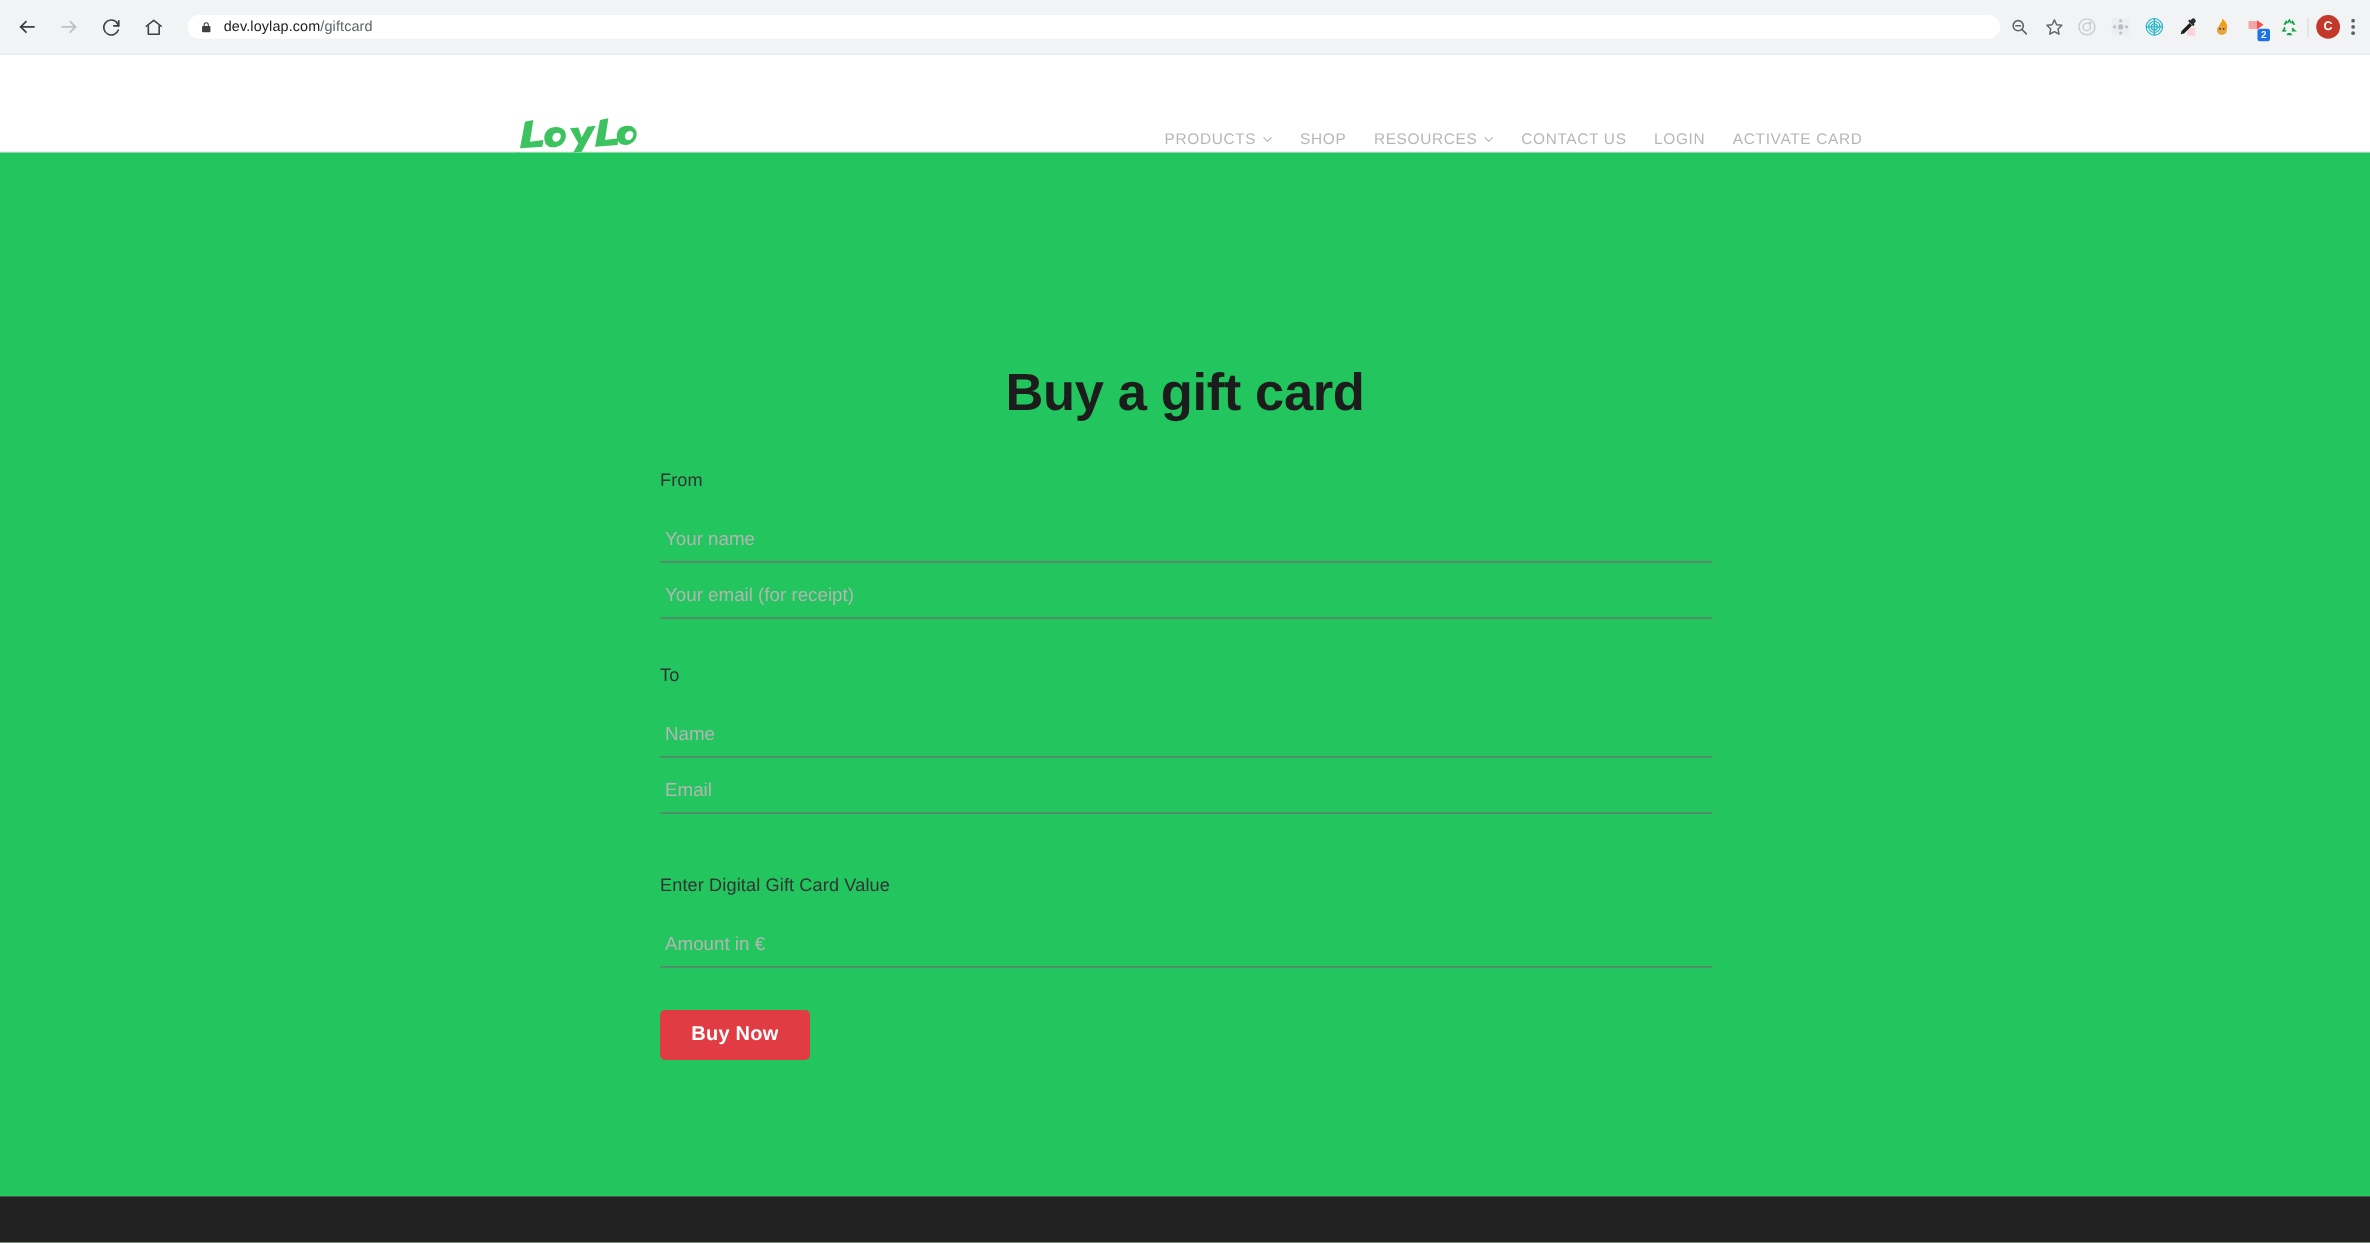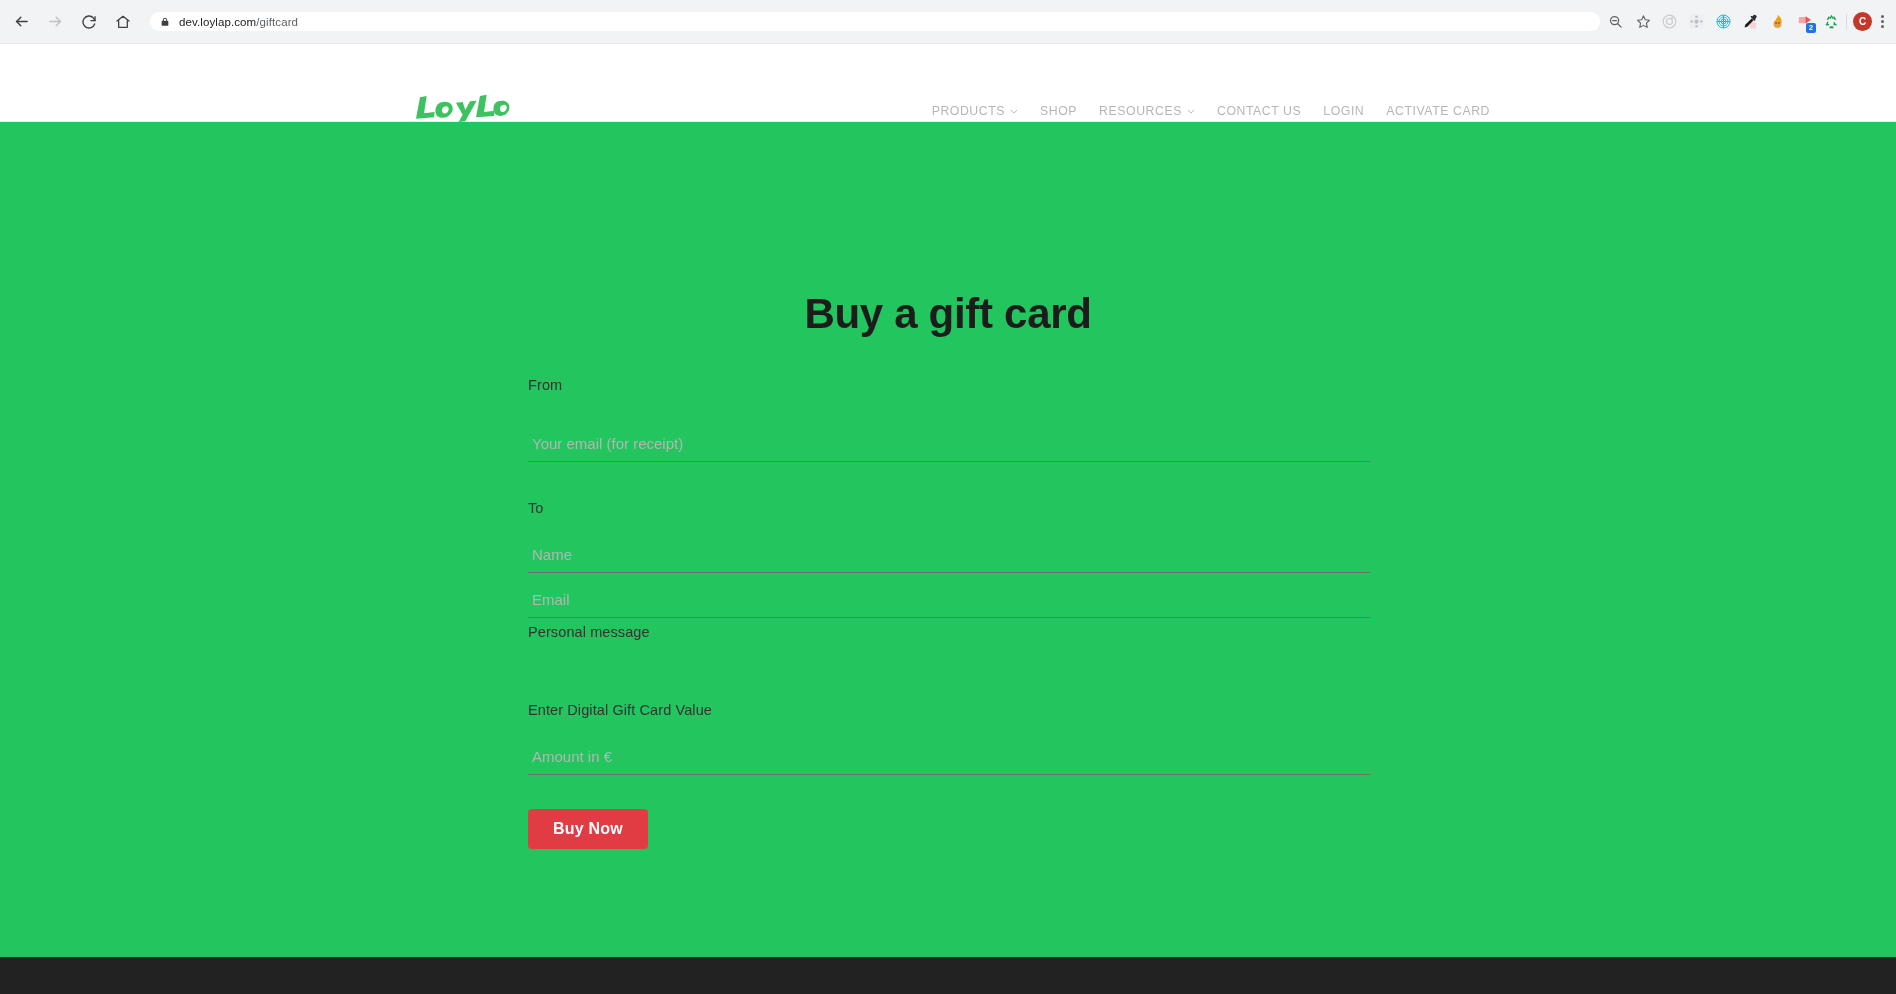--- a/index.html
+++ b/index.html
@@ -401,38 +401,38 @@
 </div>
 
 <div class="page">
 
   <h1 class="page-title">Buy a gift card</h1>
 
   <form class="form">
 
     <div class="field-label">From</div>
 
+    <input class="line-input" type="text" placeholder="Your name" style="">
 
     <div class="gap-sm"></div>
 
     <input class="line-input" type="text" placeholder="Your email (for receipt)" style="">
 
     <div class="gap-md"></div>
 
     <div class="field-label">To</div>
 
     <input class="line-input" type="text" placeholder="Name" style="">
 
     <div class="gap-sm"></div>
 
     <input class="line-input" type="text" placeholder="Email" style="">
 
     <div style="height:6px"></div>
 
-    <div class="field-label" style="margin-bottom:18px">Personal message</div>
 
 
     <div class="gap-lg"></div>
 
     <div class="field-label">Enter Digital Gift Card Value</div>
 
     <input class="line-input" type="text" placeholder="Amount in €" style="">
 
     <button class="buy-btn" type="submit">Buy Now</button>
   </form>

